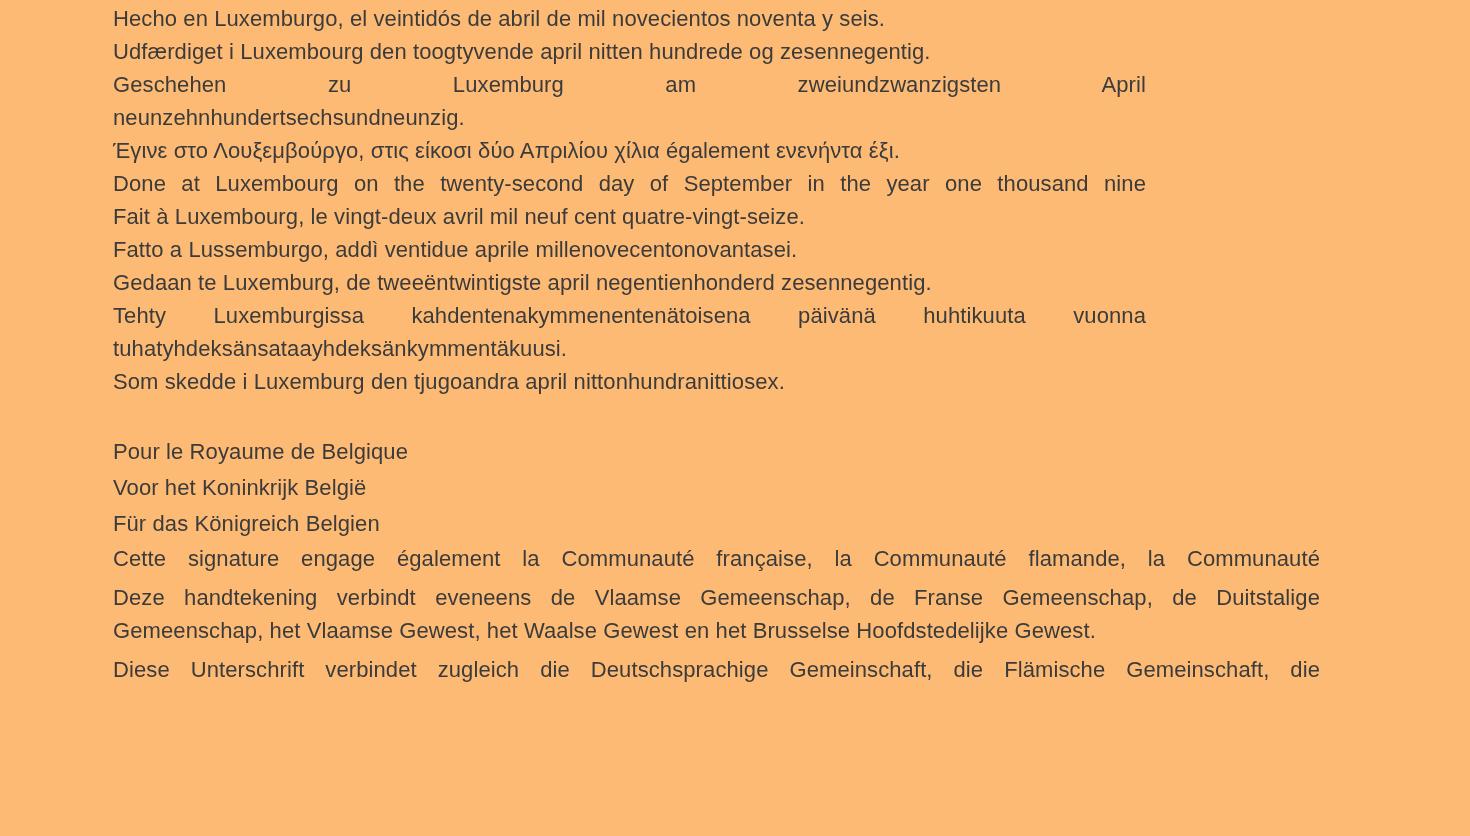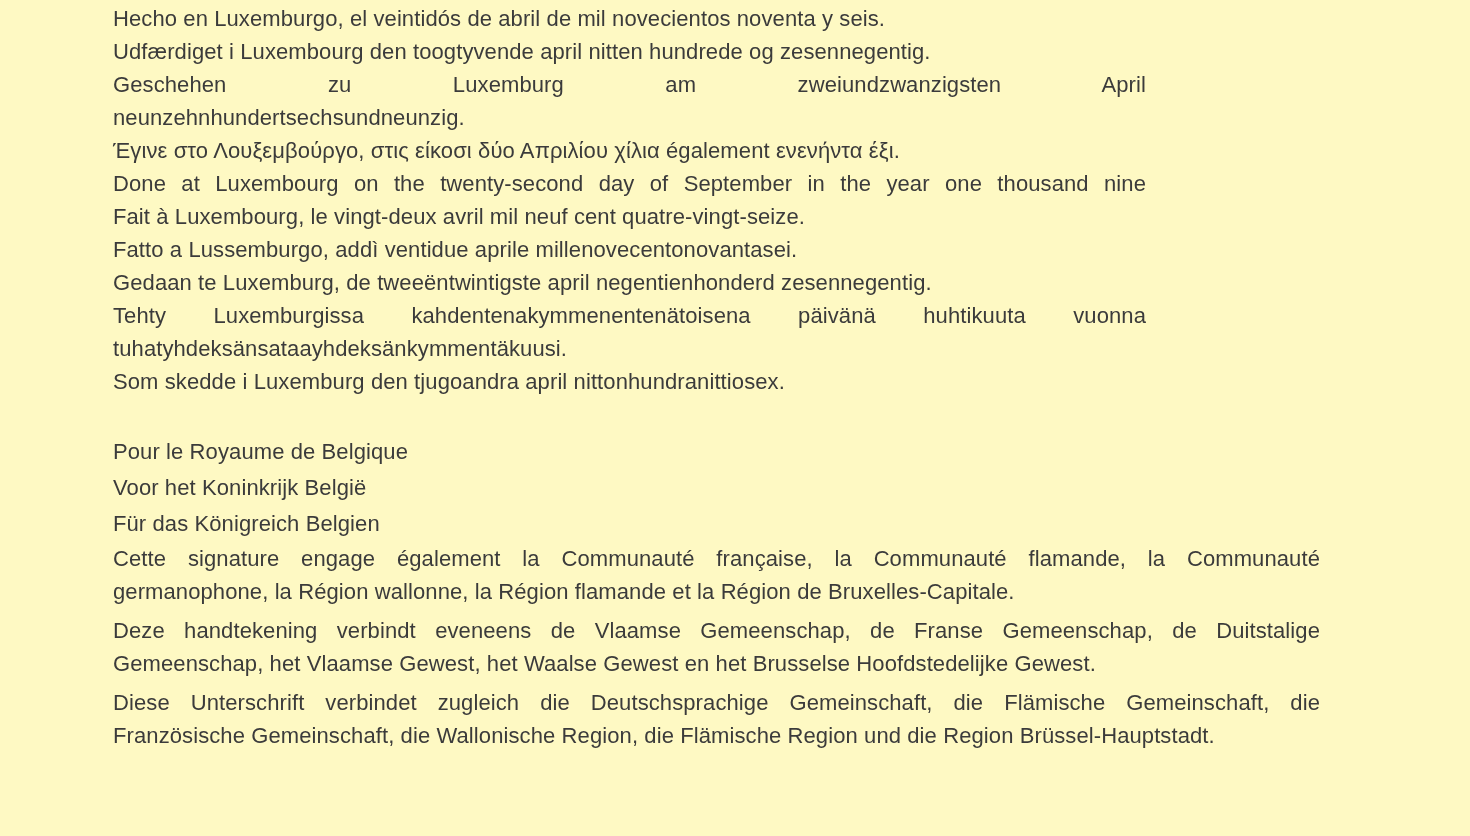--- a/index.html
+++ b/index.html
@@ -7,21 +7,21 @@
     width: 1470px;
     height: 836px;
     background: #ffffff;
     font-family: "Liberation Sans", "DejaVu Sans", sans-serif;
     overflow: hidden;
   }
   .page {
     position: relative;
     width: 1470px;
     height: 836px;
-    background: #fef9c3;
+    background: #fdba74;
     color: #3b3b3b;
   }
   .content {
     position: absolute;
     left: 113px;
     top: 2px;
   }
   .date-block {
     width: 1033px;
     font-size: 22px;
@@ -91,27 +91,25 @@
 
     <div class="sig-block">
       <div class="sig-headings">
         <div class="line">Pour le Royaume de Belgique</div>
         <div class="line">Voor het Koninkrijk België</div>
         <div class="line">Für das Königreich Belgien</div>
       </div>
       <div class="sig-paras" style="">
         <div class="para">
           <div class="line just">Cette signature engage également la Communauté française, la Communauté flamande, la Communauté</div>
-          <div class="line">germanophone, la Région wallonne, la Région flamande et la Région de Bruxelles-Capitale.</div>
         </div>
         <div class="para">
           <div class="line just">Deze handtekening verbindt eveneens de Vlaamse Gemeenschap, de Franse Gemeenschap, de Duitstalige</div>
           <div class="line">Gemeenschap, het Vlaamse Gewest, het Waalse Gewest en het Brusselse Hoofdstedelijke Gewest.</div>
         </div>
         <div class="para">
           <div class="line just">Diese Unterschrift verbindet zugleich die Deutschsprachige Gemeinschaft, die Flämische Gemeinschaft, die</div>
-          <div class="line">Französische Gemeinschaft, die Wallonische Region, die Flämische Region und die Region Brüssel-Hauptstadt.</div>
         </div>
       </div>
     </div>
 
   </div>
 </div>
 
 </body></html>

